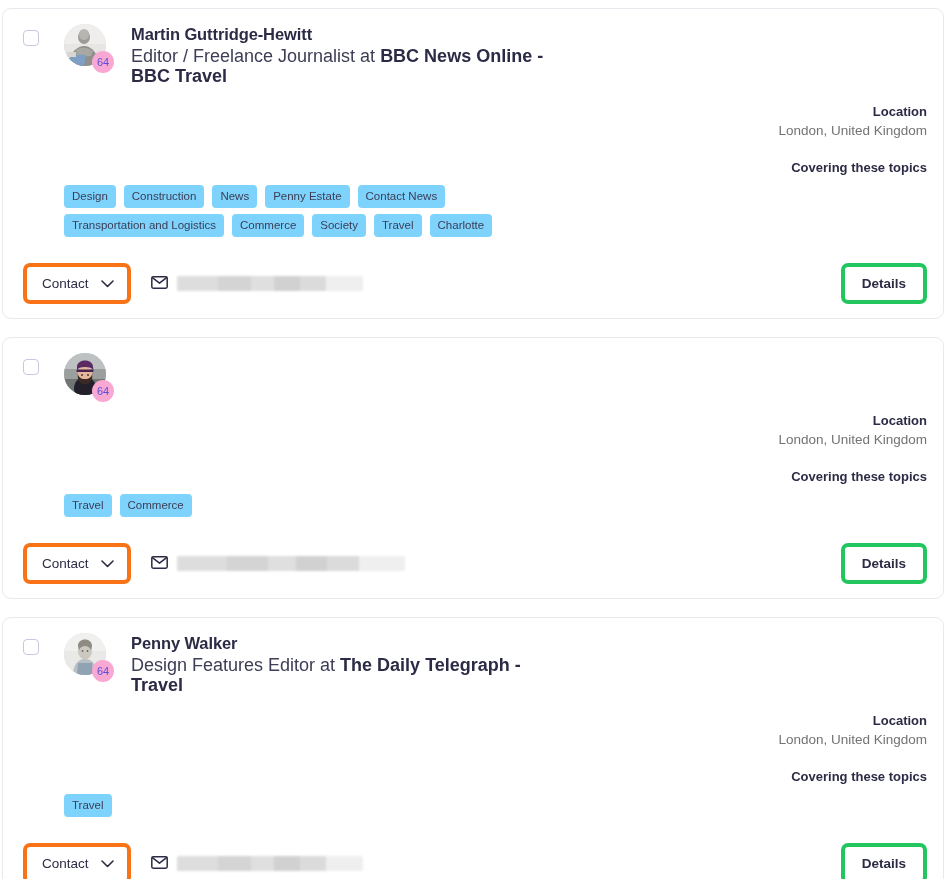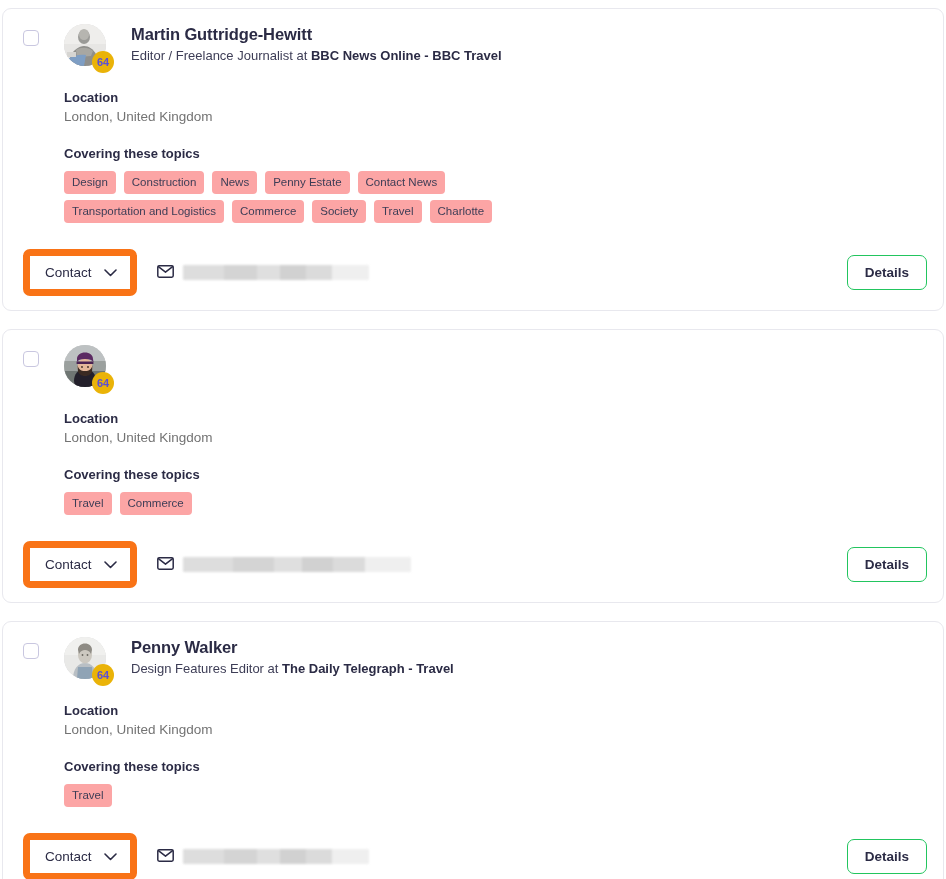--- a/index.html
+++ b/index.html
@@ -63,24 +63,24 @@
   }
   .avatar svg { display: block; width: 42px; height: 42px; }
 
   .score-badge {
     position: absolute;
     right: -8px;
     bottom: -7px;
     width: 22px;
     height: 22px;
     border-radius: 50%;
-    background: #eab308;
+    background: #f9a8d4;
     color: #5b4fd6;
     font-size: 11px;
-    font-weight: bold;
+    font-weight: normal;
     display: flex;
     align-items: center;
     justify-content: center;
     letter-spacing: -0.2px;
   }
 
   .identity {
     margin-left: 25px;
     padding-top: 0px;
     max-width: 420px;
@@ -88,29 +88,29 @@
 
   .person-name {
     font-size: 16.5px;
     font-weight: bold;
     color: #2b2b45;
     line-height: 22px;
     letter-spacing: -0.1px;
   }
 
   .person-role {
-    font-size: 13px;
+    font-size: 18px;
     color: #3d3d56;
     line-height: 20px;
     margin-top: 1px;
   }
   .person-role b { font-weight: bold; color: #2b2b45; }
 
   
-  .card-body { padding-left: 45px; margin-top: 22px; }
+  .card-body { padding-left: 45px; margin-top: 16px; text-align: right; }
 
   .field-label {
     font-size: 13px;
     font-weight: bold;
     color: #2b2b45;
     line-height: 19px;
   }
 
   .field-value {
     font-size: 13.5px;
@@ -123,42 +123,42 @@
 
   .topic-tags {
     display: flex;
     flex-wrap: wrap;
     gap: 6px 8px;
     margin-top: 8px;
     max-width: 520px;
   }
 
   .topic-tag {
-    background: #fca5a5;
+    background: #7dd3fc;
     color: #3d3d56;
     font-size: 11.5px;
     line-height: 14px;
     padding: 4px 8px 5px 8px;
     border-radius: 4px;
     white-space: nowrap;
   }
 
   
   .card-footer {
     display: flex;
     align-items: center;
     margin-top: 26px;
     padding-left: 4px;
   }
 
   .contact-button {
     display: inline-flex;
     align-items: center;
     gap: 12px;
-    border: 7px solid #f97316;
+    border: 4px solid #f97316;
     border-radius: 7px;
     background: #ffffff;
     padding: 9px 13px 9px 15px;
     font-size: 13.5px;
     color: #2b2b45;
     cursor: pointer;
     font-family: "Liberation Sans", sans-serif;
   }
   .chevron-down { display: block; }
 
@@ -181,21 +181,21 @@
       #cfcfcf 52%, #cfcfcf 66%,
       #dadada 66%, #dadada 80%,
       #efefef 80%, #efefef 100%
     );
     filter: blur(1.1px);
     opacity: 0.95;
   }
 
   .details-button {
     margin-left: auto;
-    border: 1px solid #22c55e;
+    border: 4px solid #22c55e;
     border-radius: 7px;
     background: #ffffff;
     padding: 9px 17px;
     font-size: 13.5px;
     font-weight: bold;
     color: #2b2b45;
     cursor: pointer;
     font-family: "Liberation Sans", sans-serif;
   }
 </style>

